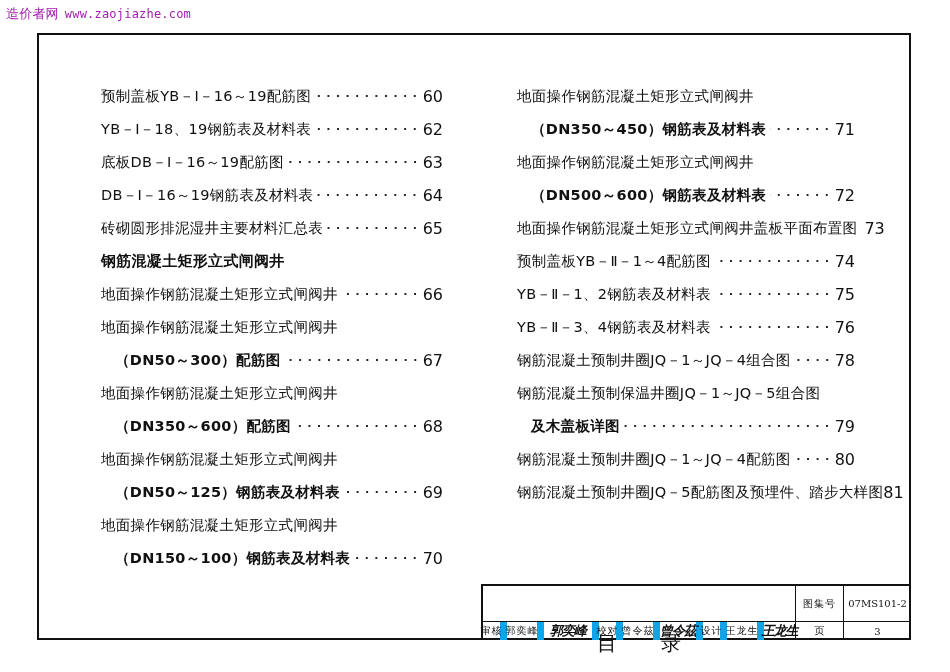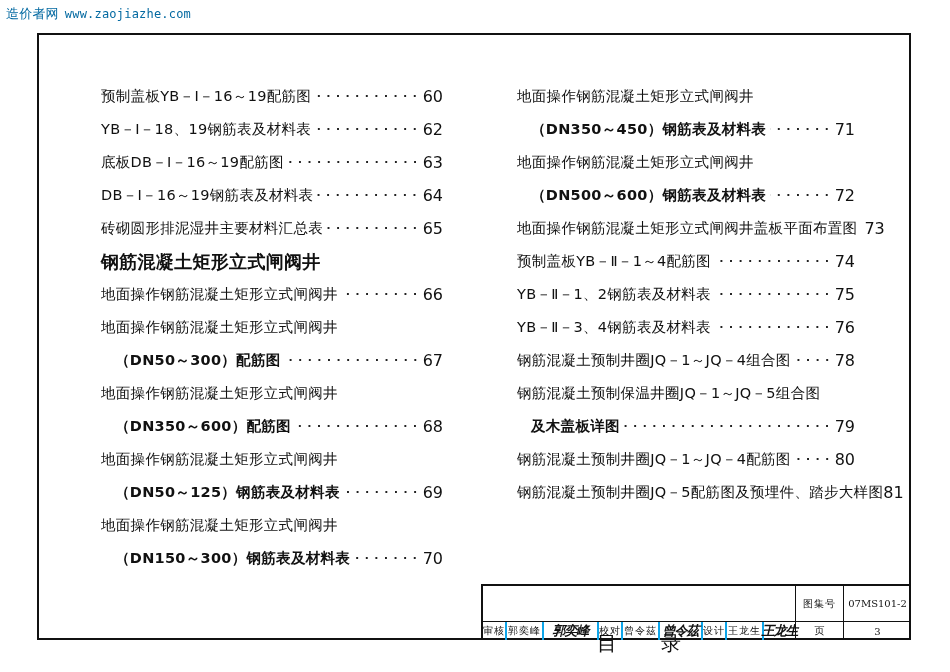--- a/index.html
+++ b/index.html
@@ -13,21 +13,21 @@
       position: relative;
       overflow: hidden;
       font-family: "DejaVu Sans", "Liberation Sans", sans-serif;
       color: #111111;
     }
     .watermark {
       position: absolute;
       left: 6px;
       top: 5px;
       font-size: 13px;
-      color: #0369a1;
+      color: #a21caf;
       font-family: "DejaVu Serif", "Liberation Serif", serif;
       letter-spacing: 0.2px;
       white-space: nowrap;
     }
     .watermark .wm-url {
       margin-left: 6px;
       font-family: "DejaVu Sans Mono", "Liberation Mono", monospace;
       font-size: 12px;
     }
     .frame {
@@ -80,21 +80,21 @@
       background-repeat: repeat-x;
       background-position: right center;
     }
     .row .page {
       flex: 0 0 auto;
       font-size: 16px;
       letter-spacing: 0;
     }
     .row.heading .title {
       font-weight: bold;
-      font-size: 18px;
+      font-size: 15px;
     }
     .row .gap {
       flex: 0 0 auto;
     }
     
     .tblock {
       position: absolute;
       left: 481px;
       top: 584px;
       width: 430px;
@@ -140,21 +140,21 @@
       height: 18px;
       display: flex;
       font-size: 10px;
       align-items: center;
     }
     .tb-cell {
       height: 18px;
       display: flex;
       align-items: center;
       justify-content: center;
-      border-right: 2px solid #0ea5e9;
+      border-right: 7px solid #0ea5e9;
       box-sizing: border-box;
       white-space: nowrap;
       letter-spacing: 1px;
     }
     .tb-cell.sig {
       font-family: "DejaVu Serif", serif;
       font-style: italic;
       font-weight: bold;
       font-size: 13px;
       letter-spacing: -1px;
@@ -231,21 +231,21 @@
     </div>
     <div class="row indent">
       <span class="title">（DN50～125）钢筋表及材料表</span>
       <span class="leader"></span>
       <span class="page">69</span>
     </div>
     <div class="row">
       <span class="title">地面操作钢筋混凝土矩形立式闸阀井</span>
     </div>
     <div class="row indent">
-      <span class="title">（DN150～300）钢筋表及材料表</span>
+      <span class="title">（DN150～100）钢筋表及材料表</span>
       <span class="leader"></span>
       <span class="page">70</span>
     </div>
   </div>
 <div class="column col-right" id="col-right">
     <div class="row">
       <span class="title">地面操作钢筋混凝土矩形立式闸阀井</span>
     </div>
     <div class="row indent">
       <span class="title">（DN350～450）钢筋表及材料表</span>

